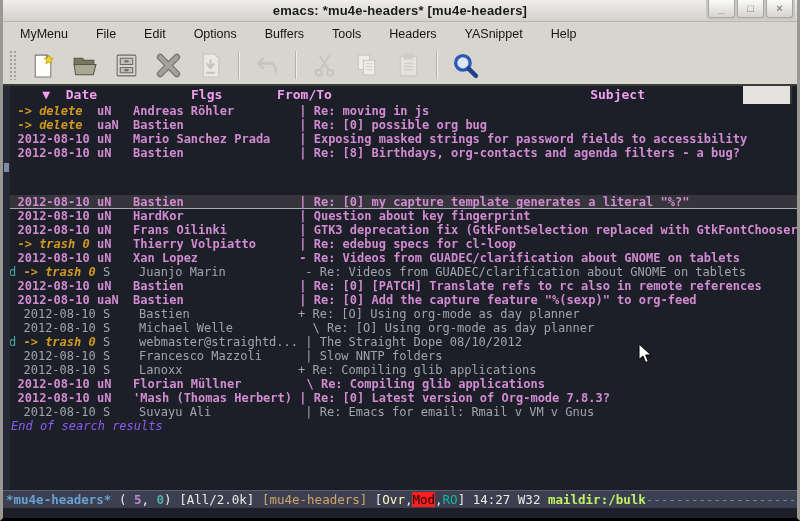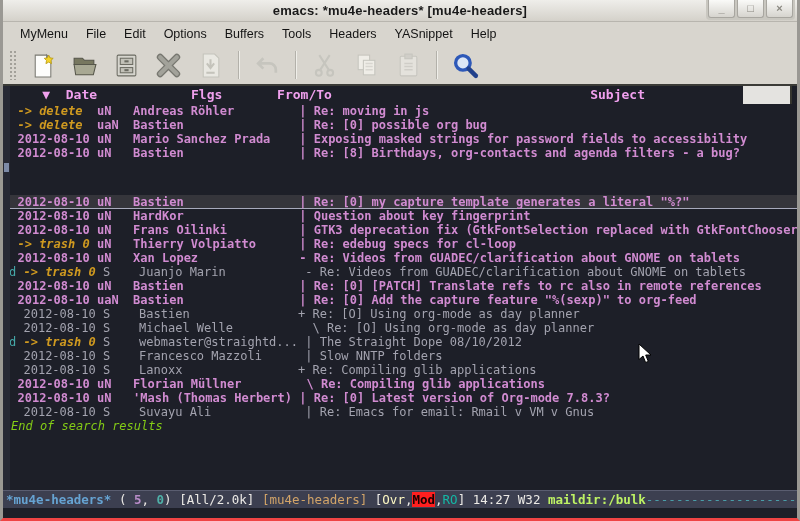--- a/index.html
+++ b/index.html
@@ -1,38 +1,38 @@
 <!DOCTYPE html>
 <html><head>
 <meta charset="utf-8">
 <style>
   * { margin:0; padding:0; box-sizing:border-box; }
   html,body { width:800px; height:521px; background:#555; overflow:hidden;
               font-family:"Liberation Sans", sans-serif; }
   .window { position:relative; width:800px; height:521px; background:#d8d5ce;
             border-left:3px solid #9a9893; border-right:3px solid #9a9893;
-            border-bottom:3px solid #ef4444; }
+            border-bottom:3px solid #000000; }
 
   
   .titlebar { position:relative; height:22px;
               background:linear-gradient(#efeeea,#d4d1ca);
               border-bottom:1px solid #b8b5ae; }
   .title { text-align:center; font-size:13px; font-weight:bold; color:#1a1a1a;
            line-height:22px; letter-spacing:.2px; }
   .winbtns { position:absolute; right:2px; top:0; display:flex;
              background:#c9c7c0; border-radius:0 0 4px 4px; padding:0 1px 2px 1px; }
   .winbtn { width:27px; height:18px; margin:0 1px;
             background:linear-gradient(#fafaf8,#d6d4ce);
             border:1px solid #a8a6a0; border-top:none; border-radius:0 0 3px 3px;
             color:#8a8880; font-weight:bold; font-size:11px; text-align:center;
             line-height:16px; }
 
   
   .menubar { display:flex; align-items:center; height:24px; padding-left:8px;
-             background:#d8d5ce; font-size:12.5px; color:#141414; }
+             background:#d8d5ce; font-size:12.5px; color:#141414;gap:10px; }
   .menu-item { padding:0 9px; line-height:24px; }
 
   
   .toolbar { display:flex; align-items:center; height:40px; background:#d8d5ce;
              border-bottom:2px solid #3b3b37; padding-left:4px; }
   .tb-handle { width:9px; height:30px; margin:0 6px 0 2px;
                background-image:radial-gradient(#a3a19a 1px, transparent 1.2px);
                background-size:4px 4px; }
   .tb-btn { width:36px; height:34px; display:flex; align-items:center;
             justify-content:center; margin-right:6px; }
@@ -51,34 +51,34 @@
   .headerline { height:18px; line-height:18px; padding-left:8px; white-space:pre;
                 font-size:13px; font-weight:bold; color:#f0a0ee; }
   .hrow { height:14px; line-height:14px; white-space:pre;
           font-size:12px; }
   .hrow.unread { color:#d18bd1; font-weight:bold; }
   .hrow.seen { color:#a3a3af; font-weight:normal;margin-left:6px; }
   .hrow.current { background:#35353b; box-shadow:inset 0 -1px 0 #a8aabc;margin-top:35px; }
   .hrow .marker { color:#45a8a8; font-weight:normal; }
   .hrow .mark { color:#d09a20; font-style:italic; font-weight:bold; }
   .eob { height:14px; line-height:14px; padding-left:8px; white-space:pre;
-         font-size:12px; color:#84cc16; font-style:italic; }
+         font-size:12px; color:#8b5cf6; font-style:italic; }
 
   
   .modeline { height:18px; line-height:18px; background:#3c3f50; color:#eceae6;
               font-family:"DejaVu Sans Mono", monospace; font-size:12.5px;
               white-space:pre; overflow:hidden; padding-left:3px;
               border-top:1px solid #5a5d70; }
   .ml-def  { color:#eceae6; }
   .ml-buf  { color:#66a3d2; font-weight:bold; }
   .ml-num1 { color:#b88cc8; font-weight:bold; }
   .ml-num2 { color:#4fb0a8; font-weight:bold; }
   .ml-tan  { color:#d2a468; }
   .ml-teal { color:#fef9c3; }
-  .ml-mod  { color:#1a0000; background:#ff1f1f; font-weight:bold;margin-top:36px; }
+  .ml-mod  { color:#1a0000; background:#ff1f1f; font-weight:normal;margin-top:36px; }
   .ml-ro   { color:#14b8a6; }
   .ml-dir  { color:#bef264; font-weight:bold; }
   .ml-dash { color:#4a9da8; }
 
   .echo { height:10px; background:#1d1f28; }
 
   .mouse-cursor { position:absolute; left:635px; top:343px; z-index:50; }
 </style>
 </head>
 <body>

